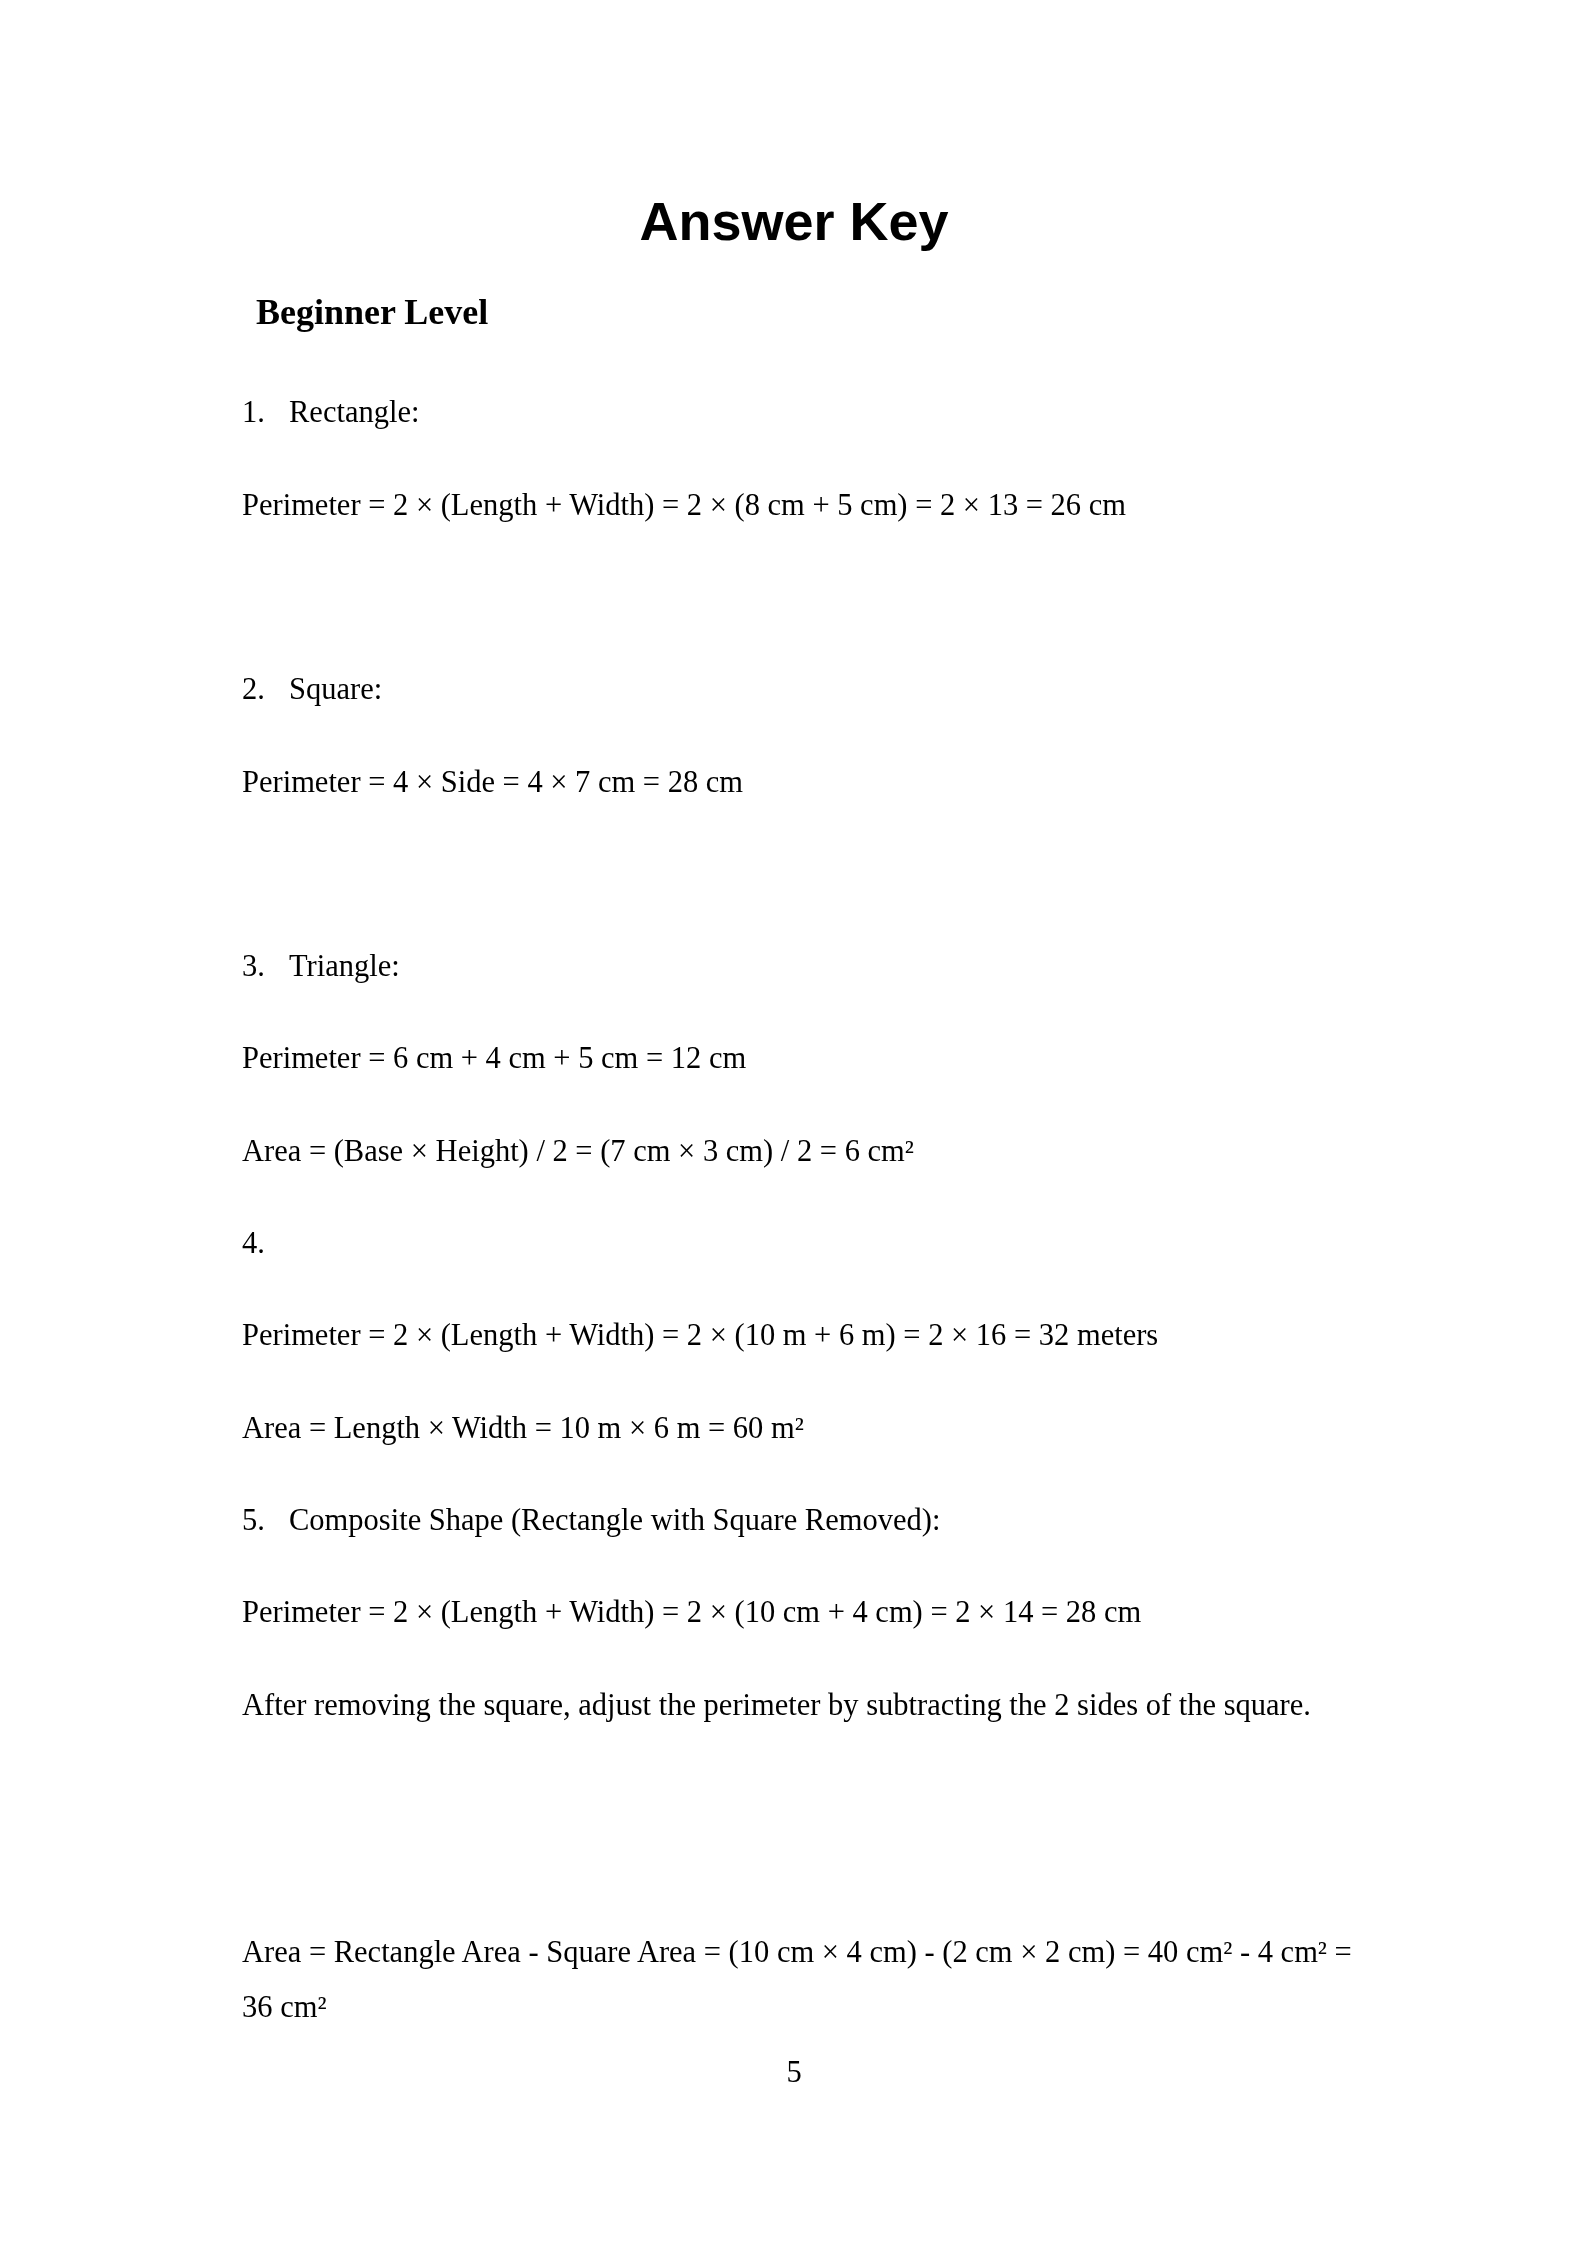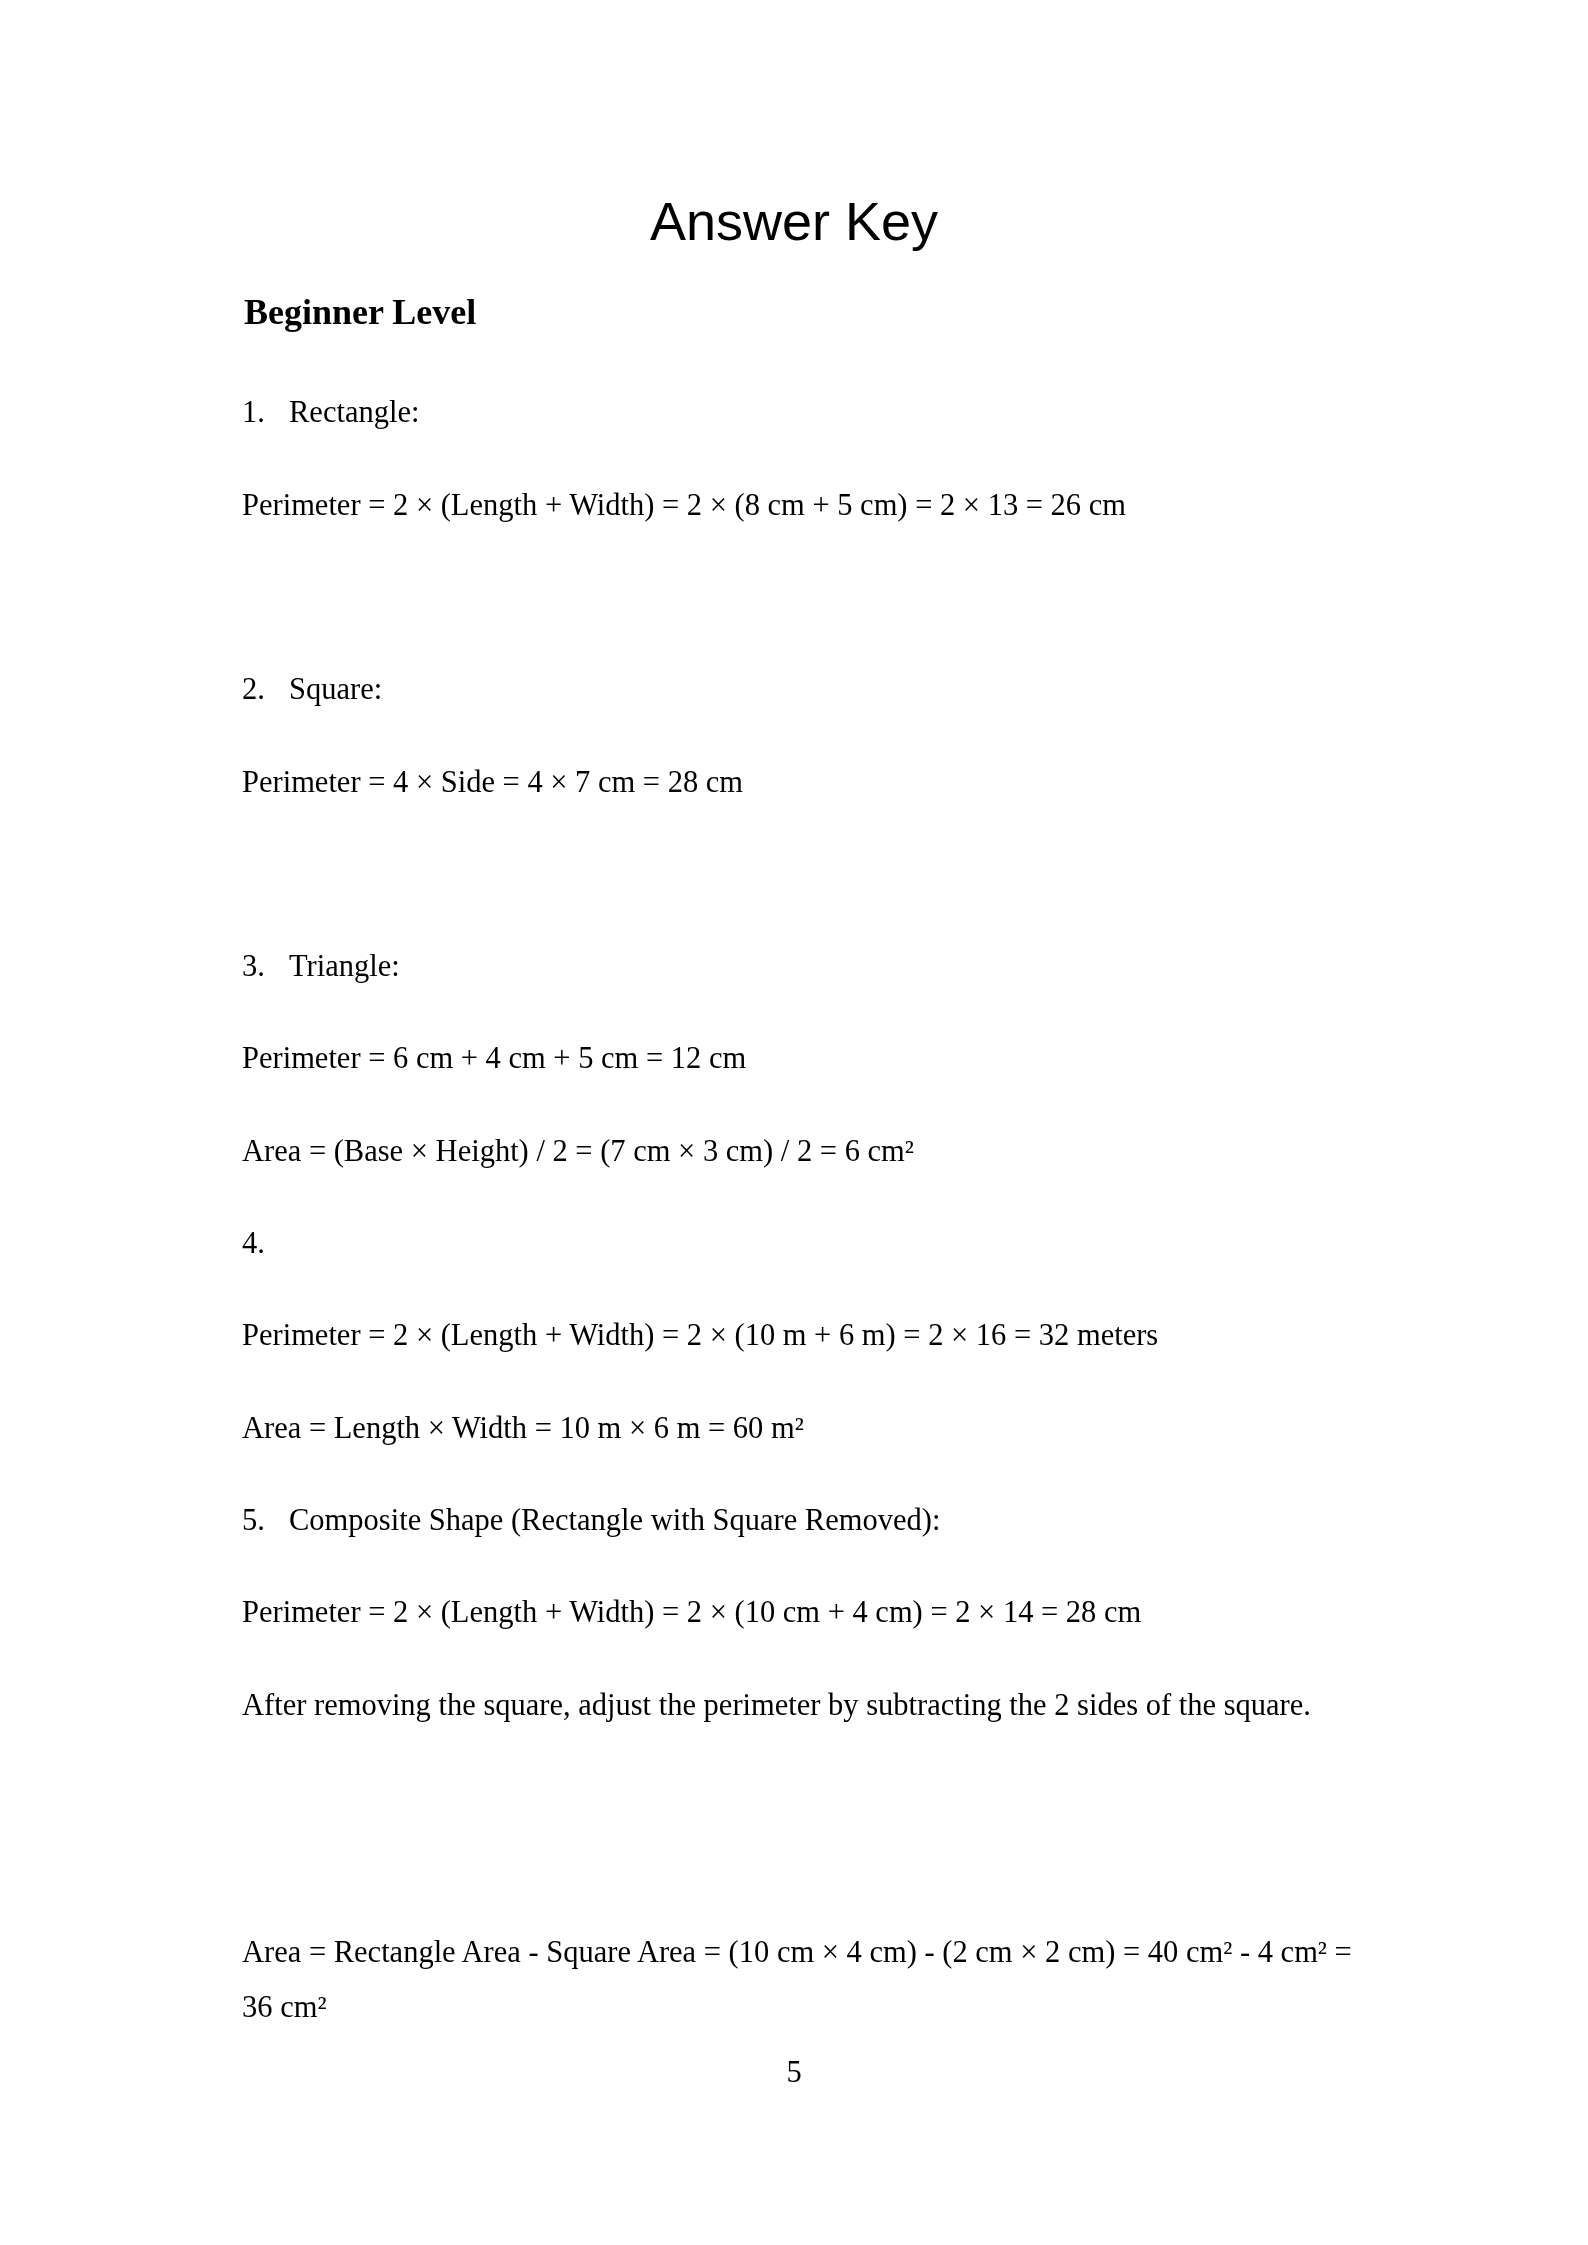--- a/index.html
+++ b/index.html
@@ -1,24 +1,24 @@
 <!DOCTYPE html>
 <html><head>
 <meta charset="utf-8">
 <style>
   html, body { margin: 0; padding: 0; background: #ffffff; }
   body { width: 1588px; height: 2245px; position: relative; overflow: hidden; color: #000; }
   .page { position: absolute; left: 0; top: 0; width: 1588px; height: 2245px; background: #fff; }
   .title {
     position: absolute; left: 0; width: 1588px; top: 186px; text-align: center;
-    font-family: "Liberation Sans", sans-serif; font-weight: normal; font-size: 54px; line-height: 70px;
+    font-family: "Liberation Sans", sans-serif; font-weight: bold; font-size: 54px; line-height: 70px;
     margin: 0;
   }
   .section-heading {
-    position: absolute; left: 244px; top: 287px;
+    position: absolute; left: 256px; top: 287px;
     font-family: "Liberation Serif", serif; font-weight: bold; font-size: 36px; line-height: 50px; margin: 0;
   }
   .line {
     position: absolute; left: 242px; width: 1110px;
     font-family: "Liberation Serif", serif; font-size: 30.5px; line-height: 55px; margin: 0;
     white-space: normal;
   }
   .item { display: flex; }
   .item .num { display: inline-block; width: 47px; }
   .page-number {

